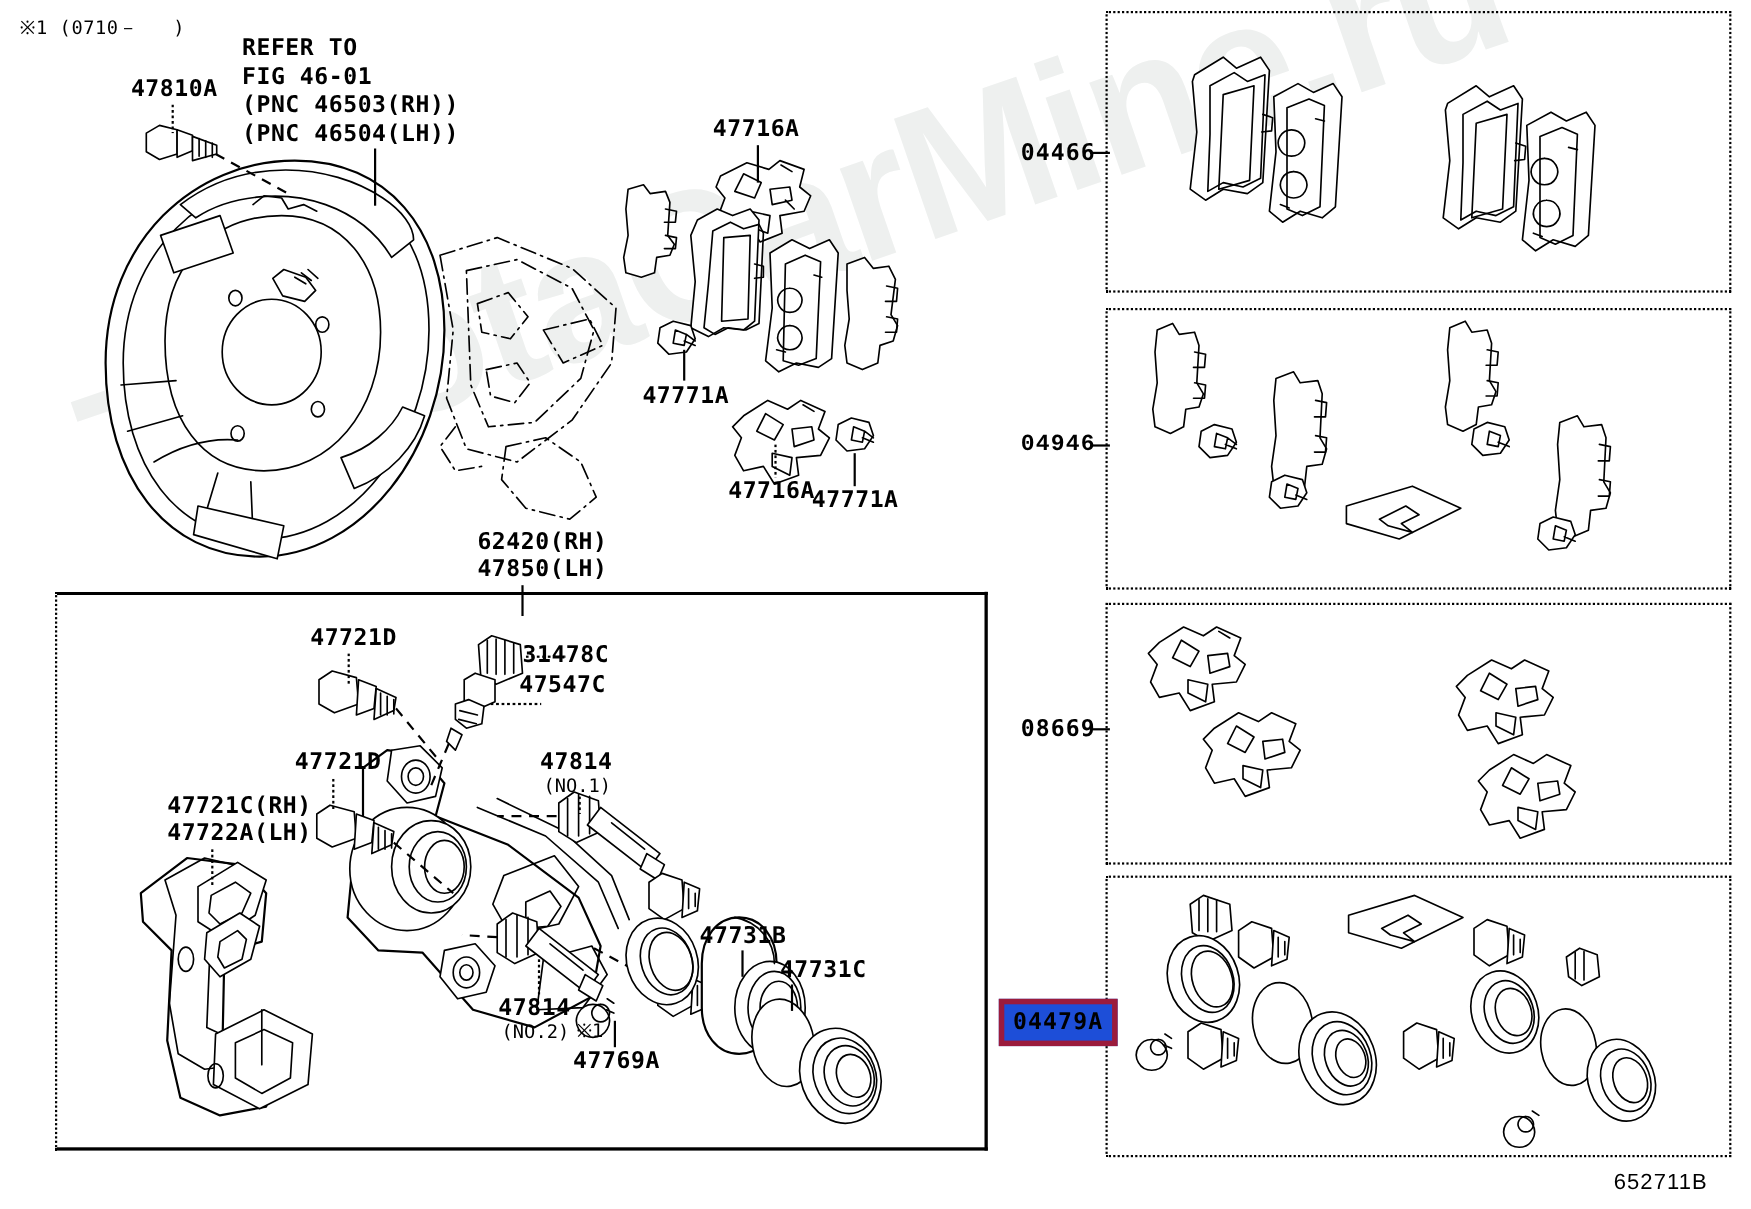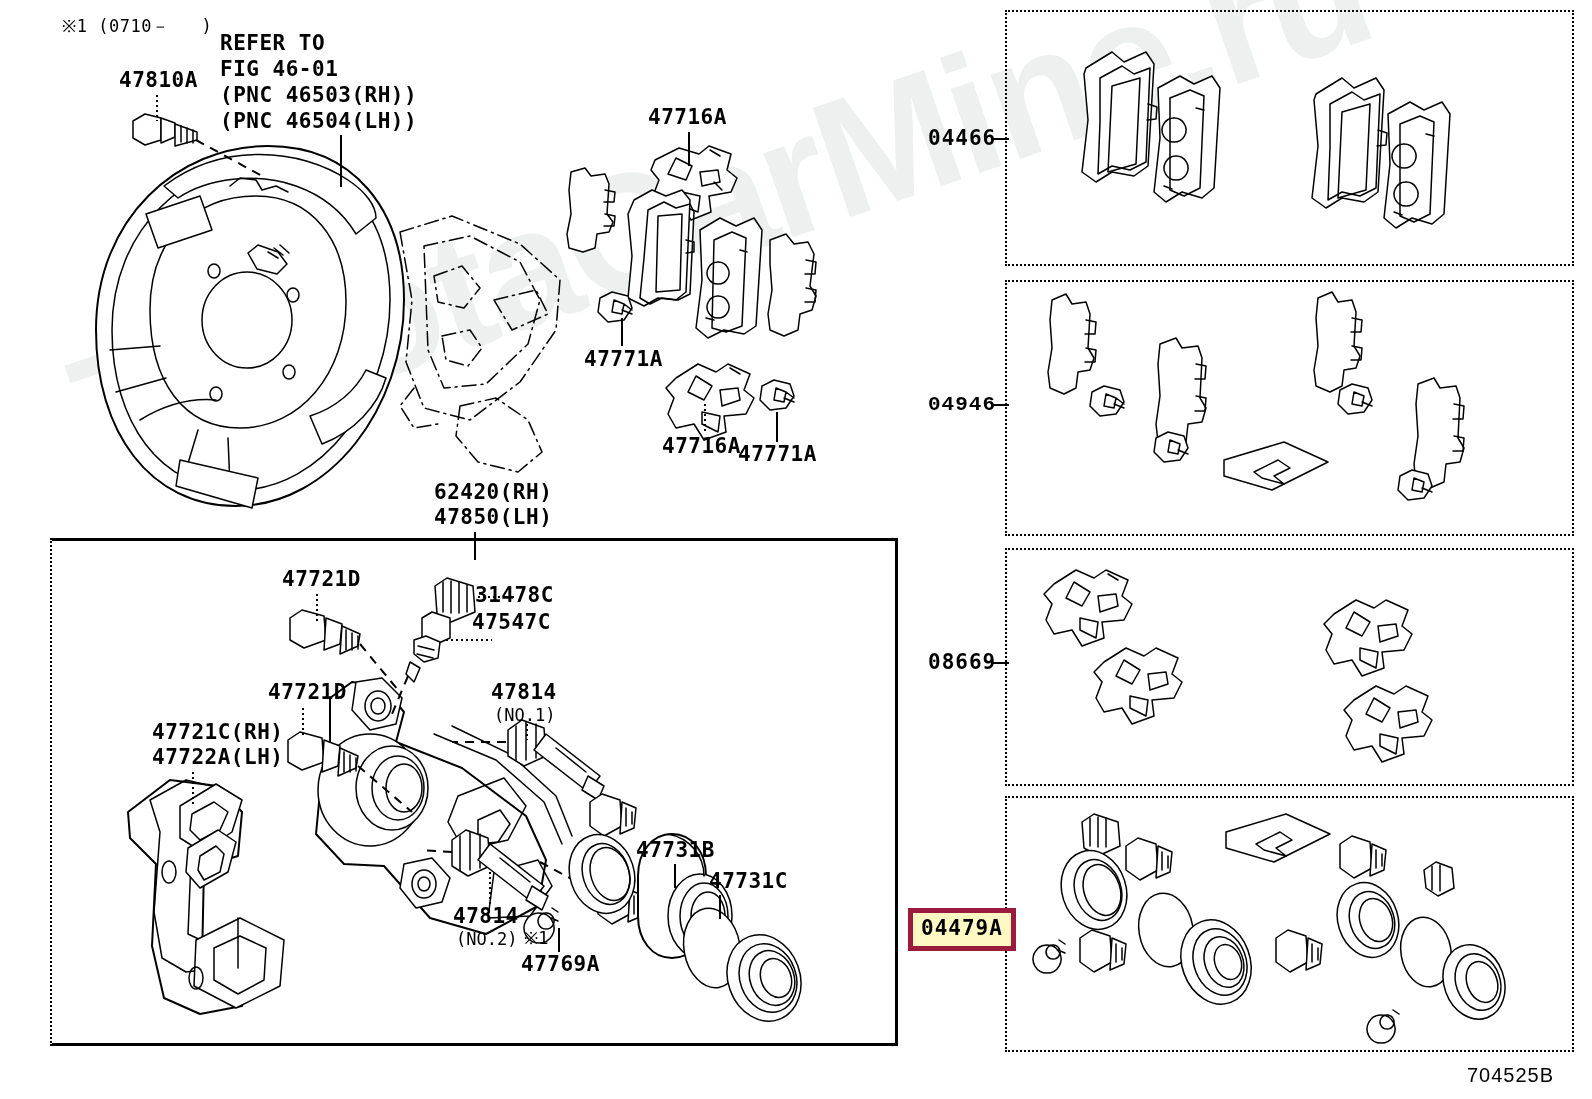--- a/index.html
+++ b/index.html
@@ -68,21 +68,21 @@
     border-top:3px solid #000;
     border-right:3px solid #000;
     border-bottom:3px solid #000;
     z-index:2;
   }
 
   
   .kitbox{
     position:absolute;
     border:5px solid #9B1B3C;
-    background:#fef9c3;
+    background:#1d4ed8;
     padding:4px 8px 5px 8px;
     z-index:6;
     line-height:22px;
   }
   .kitbox span{
     font-family:"DejaVu Sans Mono", monospace;
     font-size:21px;font-weight:700;color:#000;letter-spacing:1px;
   }
 
   
@@ -420,21 +420,21 @@
     </g>
   </svg>
 
   <div class="bigbox" style="left:50px;top:538px;width:843px;height:502px;"></div>
 
   <div class="panel" style="left:1005px;top:10px;width:565px;height:252px;"></div>
   <div class="panel" style="left:1005px;top:280px;width:565px;height:252px;"></div>
   <div class="panel" style="left:1005px;top:548px;width:565px;height:234px;"></div>
   <div class="panel" style="left:1005px;top:796px;width:565px;height:252px;"></div>
 
-  <div class="lbl note" style="left:18px;top:14px;margin-left:44px;">※1 (0710－   )</div>
+  <div class="lbl note" style="left:18px;top:14px;">※1 (0710－   )</div>
 
   <div class="lbl" style="left:220px;top:30px;line-height:26px;">REFER TO
 FIG 46-01
 (PNC 46503(RH))
 (PNC 46504(LH))</div>
   <div class="lead v" style="left:340px;top:135px;height:52px;"></div>
 
   <div class="lbl" style="left:119px;top:68px;">47810A</div>
   <div class="leaddot v" style="left:156px;top:95px;height:26px;"></div>
 
@@ -495,15 +495,15 @@
   <div class="lead h" style="left:991px;top:404px;width:18px;"></div>
 
   <div class="lbl kit" style="left:928px;top:650px;">08669</div>
   <div class="lead h" style="left:991px;top:662px;width:18px;"></div>
 
   <div class="kitbox" style="left:908px;top:908px;">
     <span>04479A</span>
   </div>
   <div class="lead h" style="left:991px;top:926px;width:18px;"></div>
 
-  <div class="lbl figid" style="left:1467px;top:1063px;">704525B</div>
+  <div class="lbl figid" style="left:1467px;top:1063px;">652711B</div>
 
 </div>
 
 </body></html>

